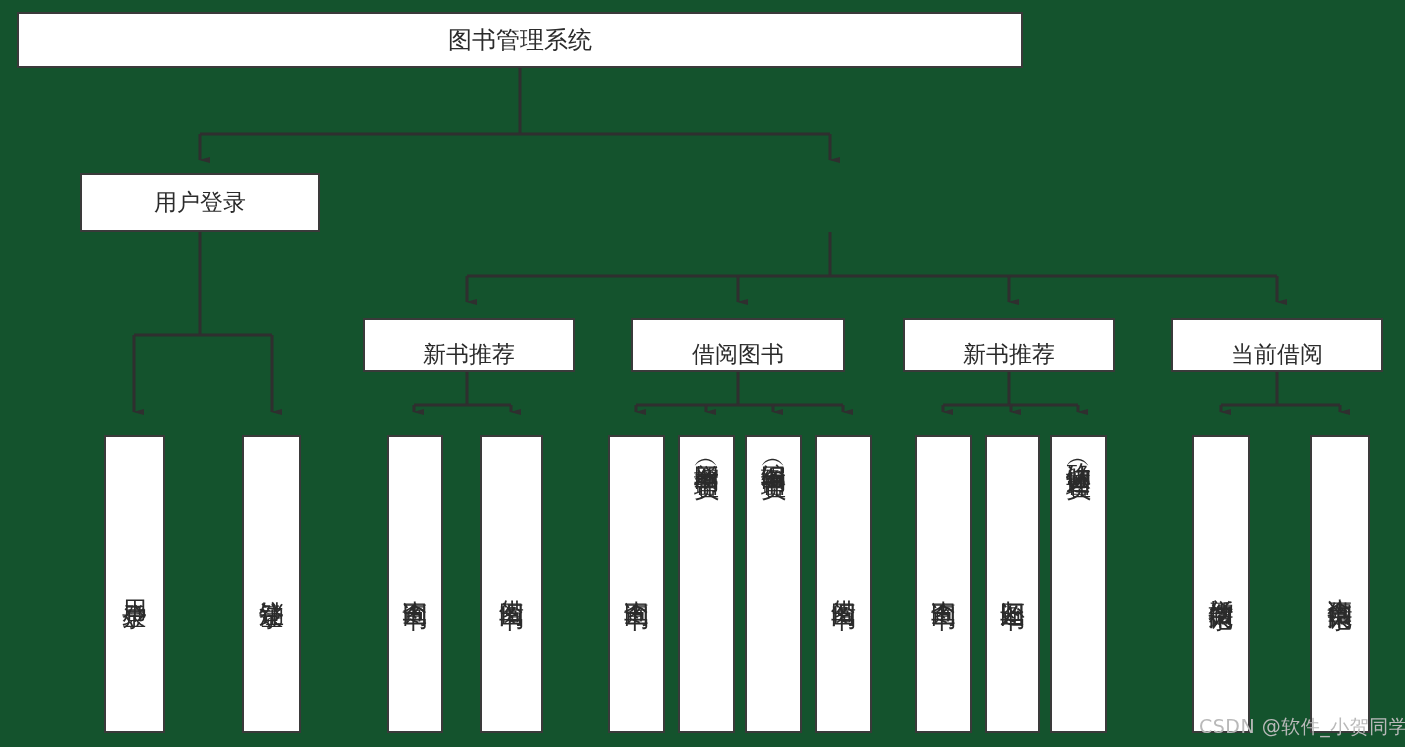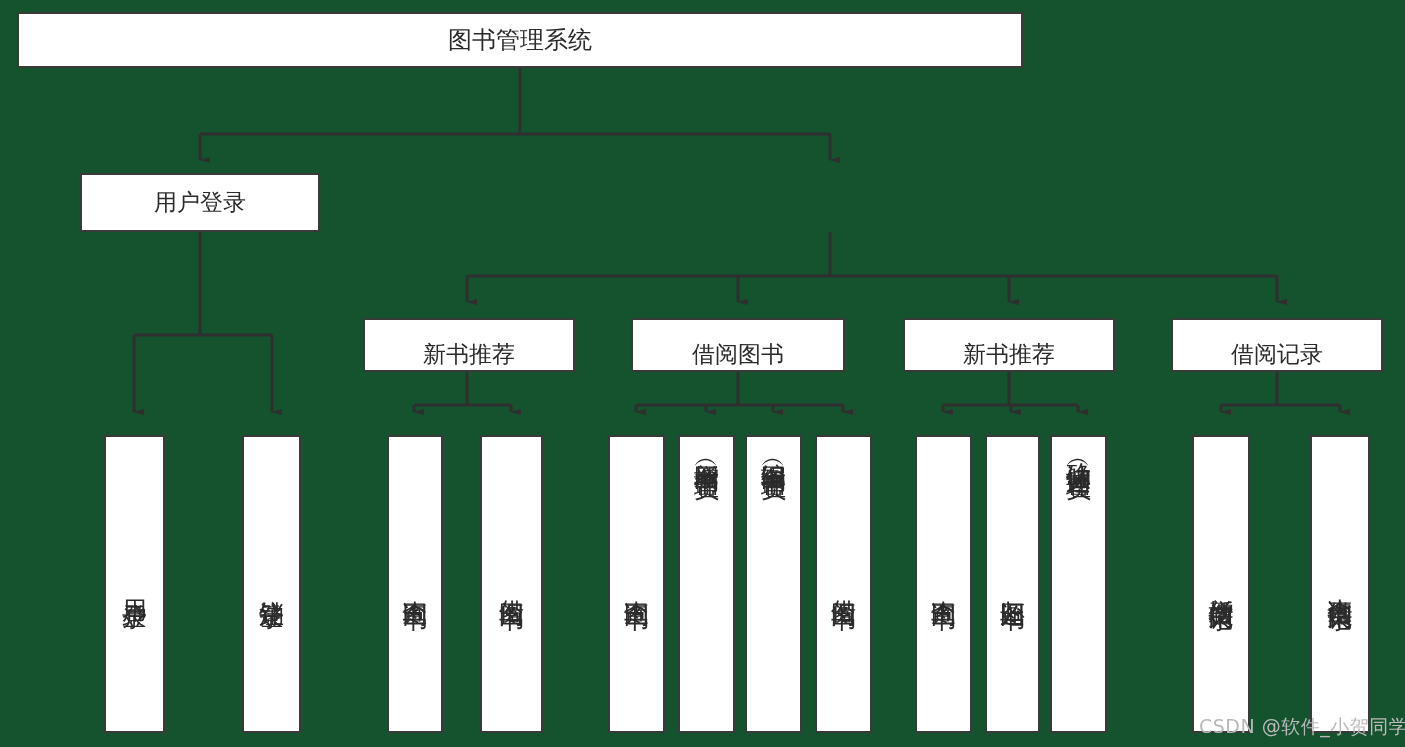--- a/index.html
+++ b/index.html
@@ -139,21 +139,21 @@
   <div class="node lvl3" style="left:363px; top:318px; width:212px; height:54px;">
     <span>新书推荐</span>
   </div>
   <div class="node lvl3" style="left:631px; top:318px; width:214px; height:54px;">
     <span>借阅图书</span>
   </div>
   <div class="node lvl3" style="left:903px; top:318px; width:212px; height:54px;">
     <span>新书推荐</span>
   </div>
   <div class="node lvl3" style="left:1171px; top:318px; width:212px; height:54px;">
-    <span>借阅记录</span>
+    <span>当前借阅</span>
   </div>
 
   <div class="node leaf centered" style="left:104px; top:435px; width:61px; height:298px;">
     <span class="vlabel">用户登录</span>
   </div>
   <div class="node leaf centered" style="left:242px; top:435px; width:59px; height:298px;">
     <span class="vlabel">注销登录</span>
   </div>
 
   <div class="node leaf centered" style="left:387px; top:435px; width:56px; height:298px;">

